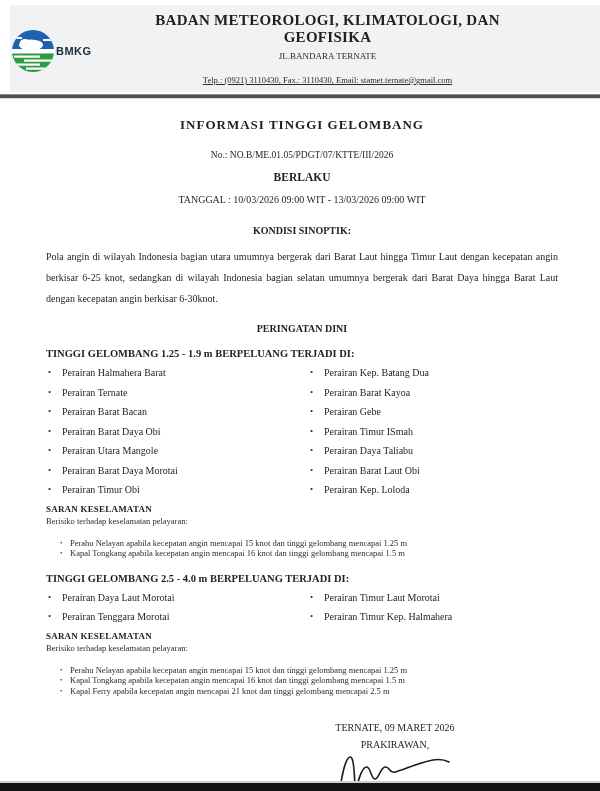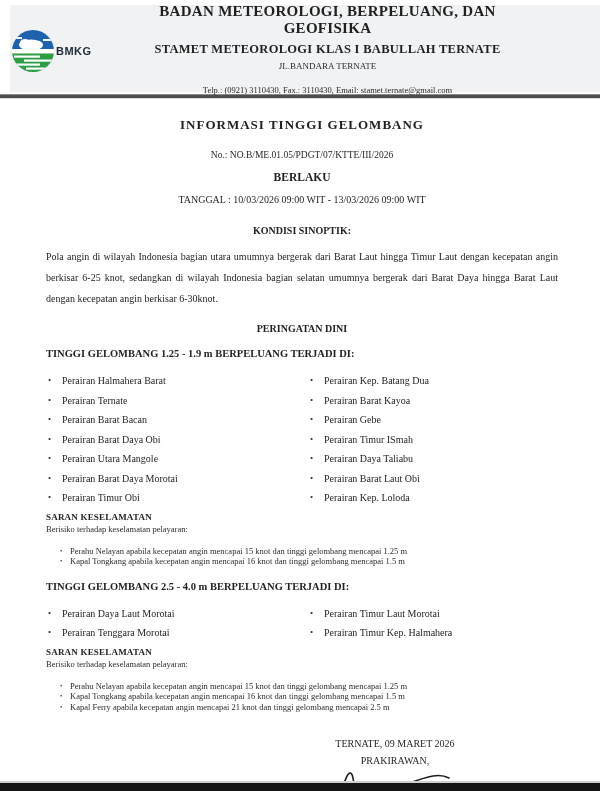--- a/index.html
+++ b/index.html
@@ -31,41 +31,41 @@
     margin-top:1px;
   }
   .letterhead-text{
     flex:1;
     text-align:center;
     padding-right:60px;
   }
   .org-line1{font-weight:bold;font-size:15px;letter-spacing:.3px;margin:0 0 5px 0;}
   .org-line2{font-weight:bold;font-size:12.5px;letter-spacing:.3px;margin:0 0 4px 0;}
   .org-address{font-size:9px;margin:0 0 14px 0;color:#2a2a2a;}
-  .org-contact{font-size:8.5px;margin:0;color:#2a2a2a;}
+  .org-contact{font-size:8.5px;margin:0;color:#2a2a2a;text-decoration:underline;}
   .head-rule{
     height:3px;background:#4e4e4e;border-top:1px solid #8a8a8a;border-bottom:1px solid #d8d8d8;
     margin-top:2px;
   }
   
   .content{padding:14px 42px 0 46px;}
   .doc-title{
     text-align:center;font-weight:bold;font-size:13px;letter-spacing:1px;
     margin:4px 0 17px 0;
   }
   .doc-number{text-align:center;font-size:9.5px;margin:10px 0 0 0;color:#262626;}
   .doc-valid-label{text-align:center;font-weight:bold;font-size:11.5px;margin:11px 0 0 0;}
   .doc-valid-range{text-align:center;font-size:10px;margin:11px 0 0 0;}
   .synoptic-heading{text-align:center;font-weight:bold;font-size:10px;margin:20px 0 0 0;}
   .synoptic-text{
     font-size:10px;line-height:21px;text-align:justify;margin:10px 0 0 0;color:#242424;
   }
   .early-warning{text-align:center;font-weight:bold;font-size:10px;margin:14px 0 0 0;}
   .wave-heading{font-weight:bold;font-size:10.5px;margin:14px 0 0 0;}
-  .wave-list{display:flex;margin:12px 0 0 0;}
+  .wave-list{display:flex;margin:4px 0 0 0;}
   .wave-col{list-style:none;margin:0;padding:0;}
   .wave-col.left{width:262px;}
   .wave-col.right{flex:1;}
   .wave-col li{
     font-size:10px;line-height:19.5px;padding-left:16px;position:relative;color:#242424;
   }
   .wave-col li::before{
     content:"•";position:absolute;left:2px;top:0;font-size:9px;color:#333;
   }
   .safety{margin-top:4px;}
@@ -117,22 +117,21 @@
 
           <rect x="4" y="27.5" width="26" height="2.2" fill="#ffffff"></rect>
           <rect x="14" y="31.5" width="28" height="2.2" fill="#ffffff"></rect>
           <rect x="6" y="35.5" width="24" height="2.2" fill="#ffffff"></rect>
           <rect x="16" y="39.5" width="20" height="2.2" fill="#ffffff"></rect>
         </g>
       </svg>
       <div class="logo-text">BMKG</div>
     </div>
     <div class="letterhead-text">
-      <p class="org-line1">BADAN METEOROLOGI, BERPELUANG, DAN GEOFISIKA</p>
-      <p class="org-line2">STAMET METEOROLOGI KLAS I BABULLAH TERNATE</p>
+      <p class="org-line1">BADAN METEOROLOGI, KLIMATOLOGI, DAN GEOFISIKA</p>
       <p class="org-address">JL.BANDARA TERNATE</p>
       <p class="org-contact">Telp.: (0921) 3110430, Fax.: 3110430, Email: stamet.ternate@gmail.com</p>
     </div>
   </div>
   <div class="head-rule"></div>
 
   <div class="content">
 
     <p class="doc-title">INFORMASI TINGGI GELOMBANG</p>
     <p class="doc-number">No.: NO.B/ME.01.05/PDGT/07/KTTE/III/2026</p>

